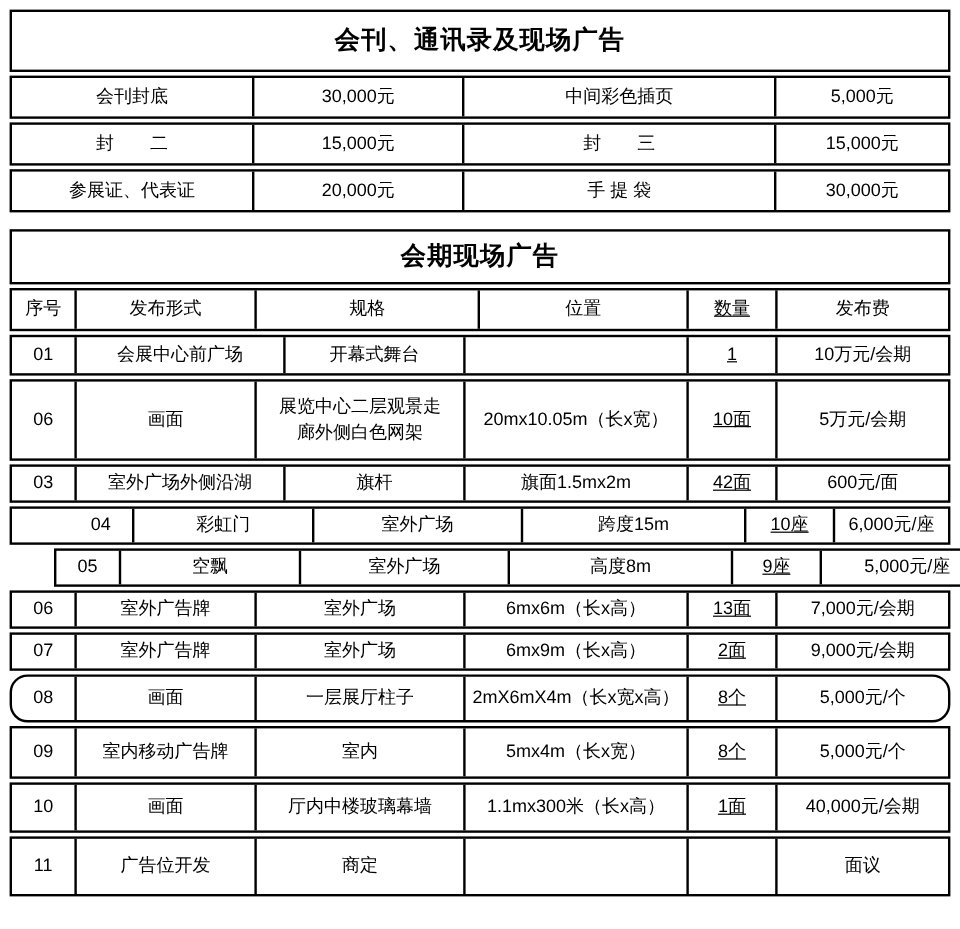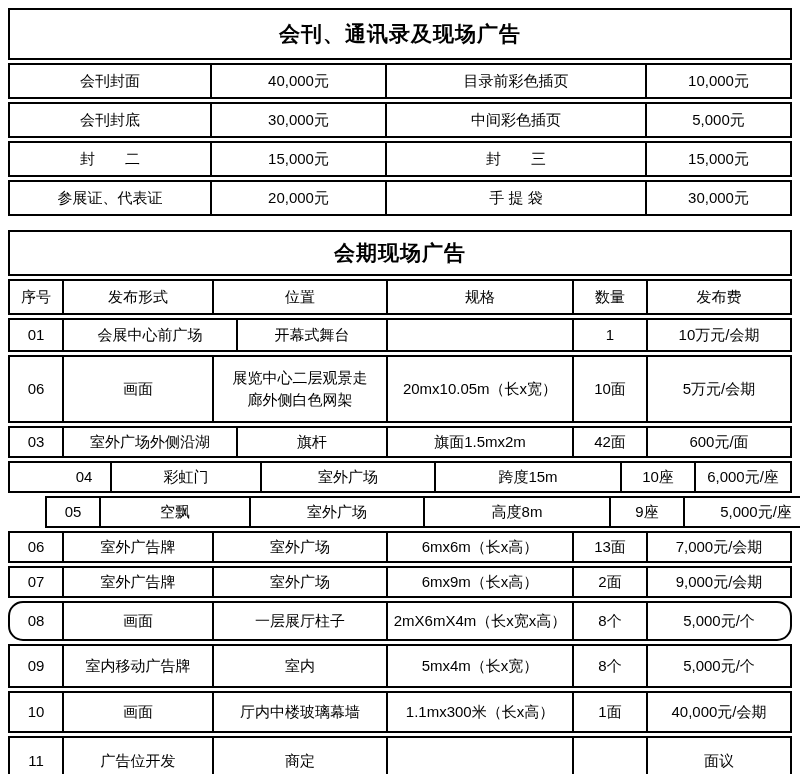--- a/index.html
+++ b/index.html
@@ -72,39 +72,33 @@
   
   .t1c1 { flex: 0 0 202px; }
   .t1c2 { flex: 0 0 175px; }
   .t1c3 { flex: 0 0 260px; }
   .t1c4 { flex: 1 1 auto; }
   
   .t2c1 { flex: 0 0 54px; }
   .t2c2 { flex: 0 0 150px; }
   .t2c3 { flex: 0 0 174px; padding: 2px 16px; }
   .t2c4 { flex: 0 0 186px; }
-  .t2c5 { flex: 0 0 74px; }
+  .t2c5 { flex: 0 0 74px; text-decoration: underline; }
   .t2c6 { flex: 1 1 auto; }
 </style>
 </head>
 <body>
 
 <div class="page">
 
   <div class="tbl">
     <div class="row h-title1">
       <div class="cell title-cell">会刊、通讯录及现场广告</div>
     </div>
 
-    <div class="row h-t1row">
-      <div class="cell t1c1">会刊封面</div>
-      <div class="cell t1c2">40,000元</div>
-      <div class="cell t1c3">目录前彩色插页</div>
-      <div class="cell t1c4">10,000元</div>
-    </div>
     <div class="row h-t1row">
       <div class="cell t1c1">会刊封底</div>
       <div class="cell t1c2">30,000元</div>
       <div class="cell t1c3">中间彩色插页</div>
       <div class="cell t1c4">5,000元</div>
     </div>
     <div class="row h-t1row">
       <div class="cell t1c1">封　　二</div>
       <div class="cell t1c2">15,000元</div>
       <div class="cell t1c3">封　　三</div>
@@ -119,22 +113,22 @@
   </div>
 
   <div class="tbl">
     <div class="row h-title2">
       <div class="cell title-cell">会期现场广告</div>
     </div>
 
     <div class="row h-head2">
       <div class="cell t2c1">序号</div>
       <div class="cell t2c2">发布形式</div>
+      <div class="cell t2c4">规格</div>
       <div class="cell t2c3">位置</div>
-      <div class="cell t2c4">规格</div>
       <div class="cell t2c5">数量</div>
       <div class="cell t2c6">发布费</div>
     </div>
 
     <div class="row h-r01">
       <div class="cell t2c1">01</div>
       <div class="cell t2c3">会展中心前广场</div>
       <div class="cell t2c2">开幕式舞台</div>
       <div class="cell t2c4"></div>
       <div class="cell t2c5">1</div>

